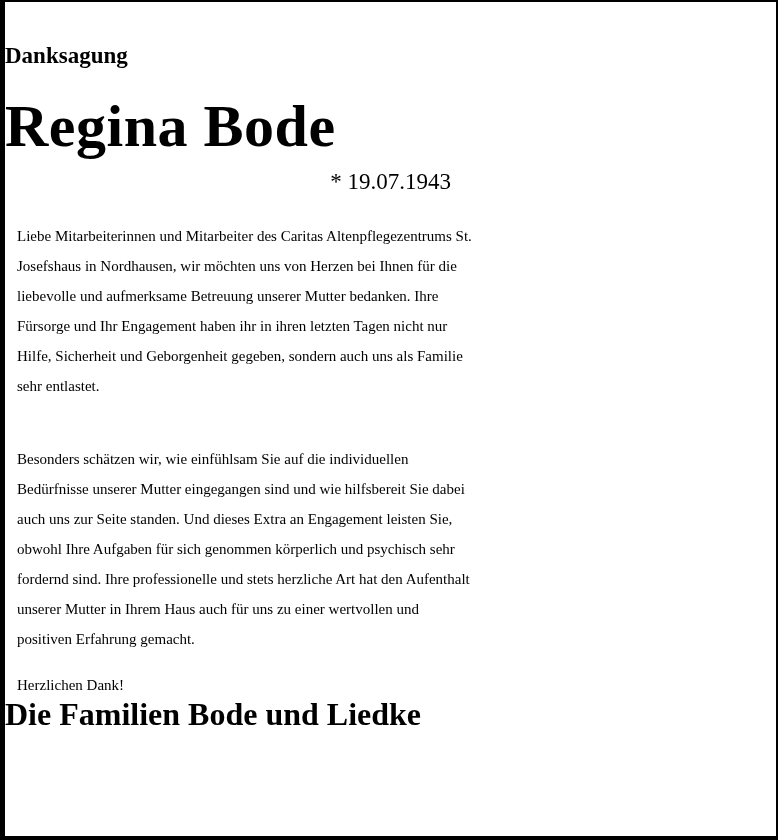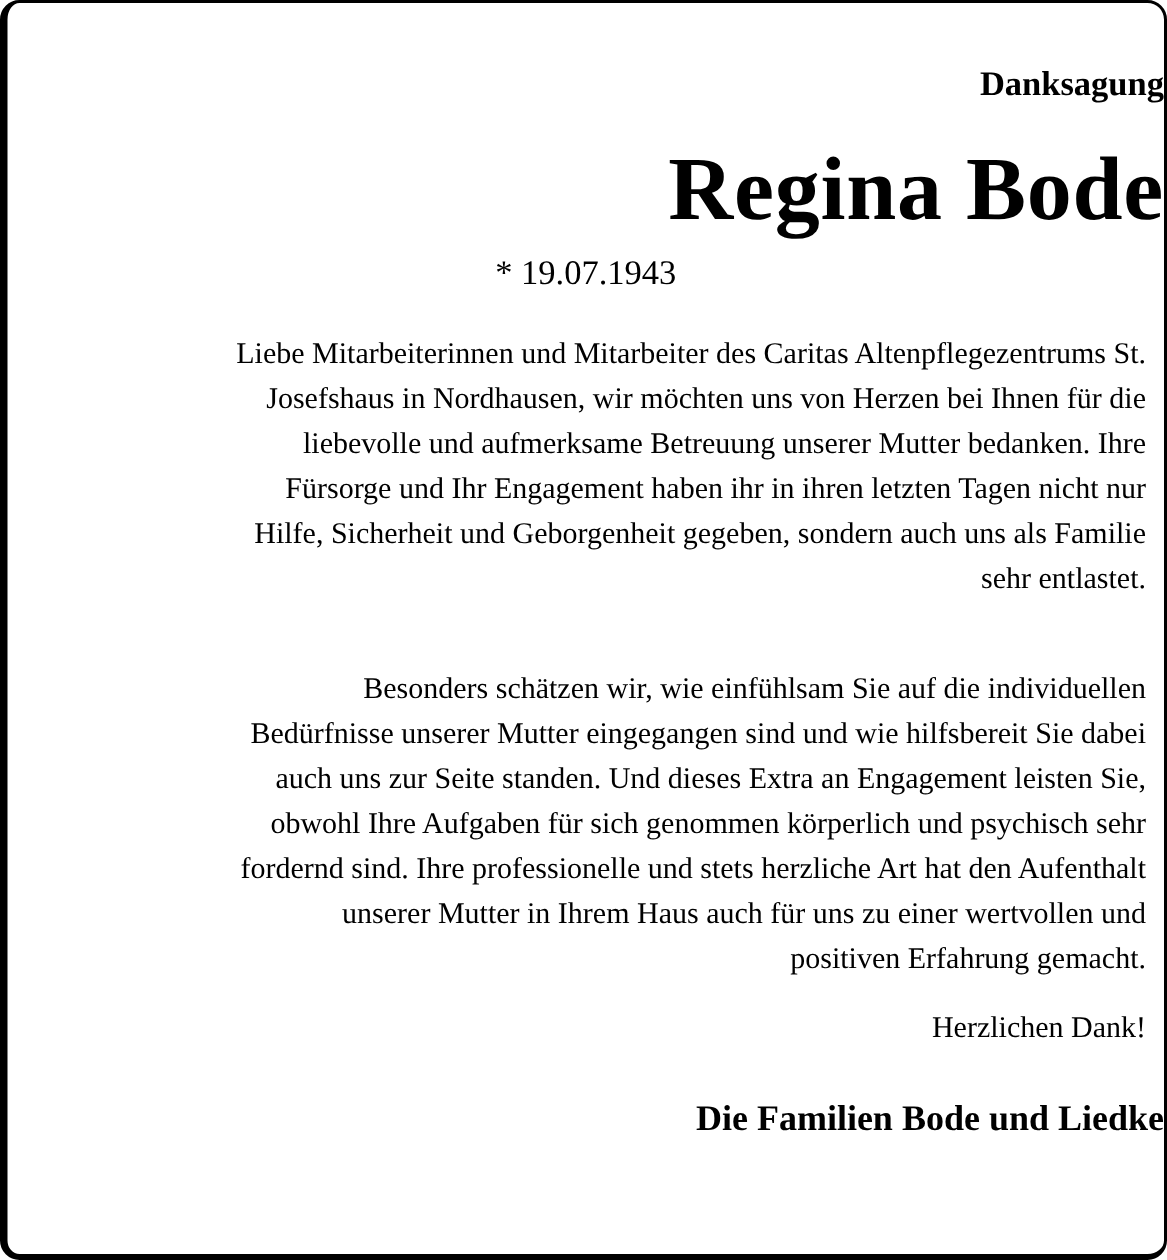--- a/index.html
+++ b/index.html
@@ -15,22 +15,21 @@
   }
   .page {
     position: relative;
     width: 778px;
     height: 840px;
     background: var(--bg);
     border-style: solid;
     border-color: var(--border);
     border-width: 2px 2px 4px 5px; 
     overflow: hidden;
-    text-align: right;
-    border-radius: 13px;
+    text-align: left;
   }
   .kicker {
     margin-top: 40px;
     font-size: 23px;
     line-height: 28px;
     font-weight: bold;
   }
   .title {
     margin-top: 25px;
     font-size: 60px;
@@ -40,32 +39,31 @@
   }
   .dates {
     margin-top: 12px;
     font-size: 23px;
     line-height: 26px;
     display: flex;
     justify-content: center;
     gap: 40px;
   }
   .body-text {
-    font-size: 20px;
+    font-size: 15px;
     line-height: 30px;
     white-space: pre-line;   
     padding: 0 12px;
   }
   .para-1 { margin-top: 26px; }
   .para-2 { margin-top: 43px; }
   .closing { margin-top: 17px; }
   .thanks { margin-top: 16px; }
   .signature {
-    margin-top: 32px;
-    font-size: 24px;
+    font-size: 32px;
     line-height: 28px;
     font-weight: bold;
   }
 </style>
 </head>
 <body>
 
 <div class="page">
 
   <div class="kicker">Danksagung</div>

